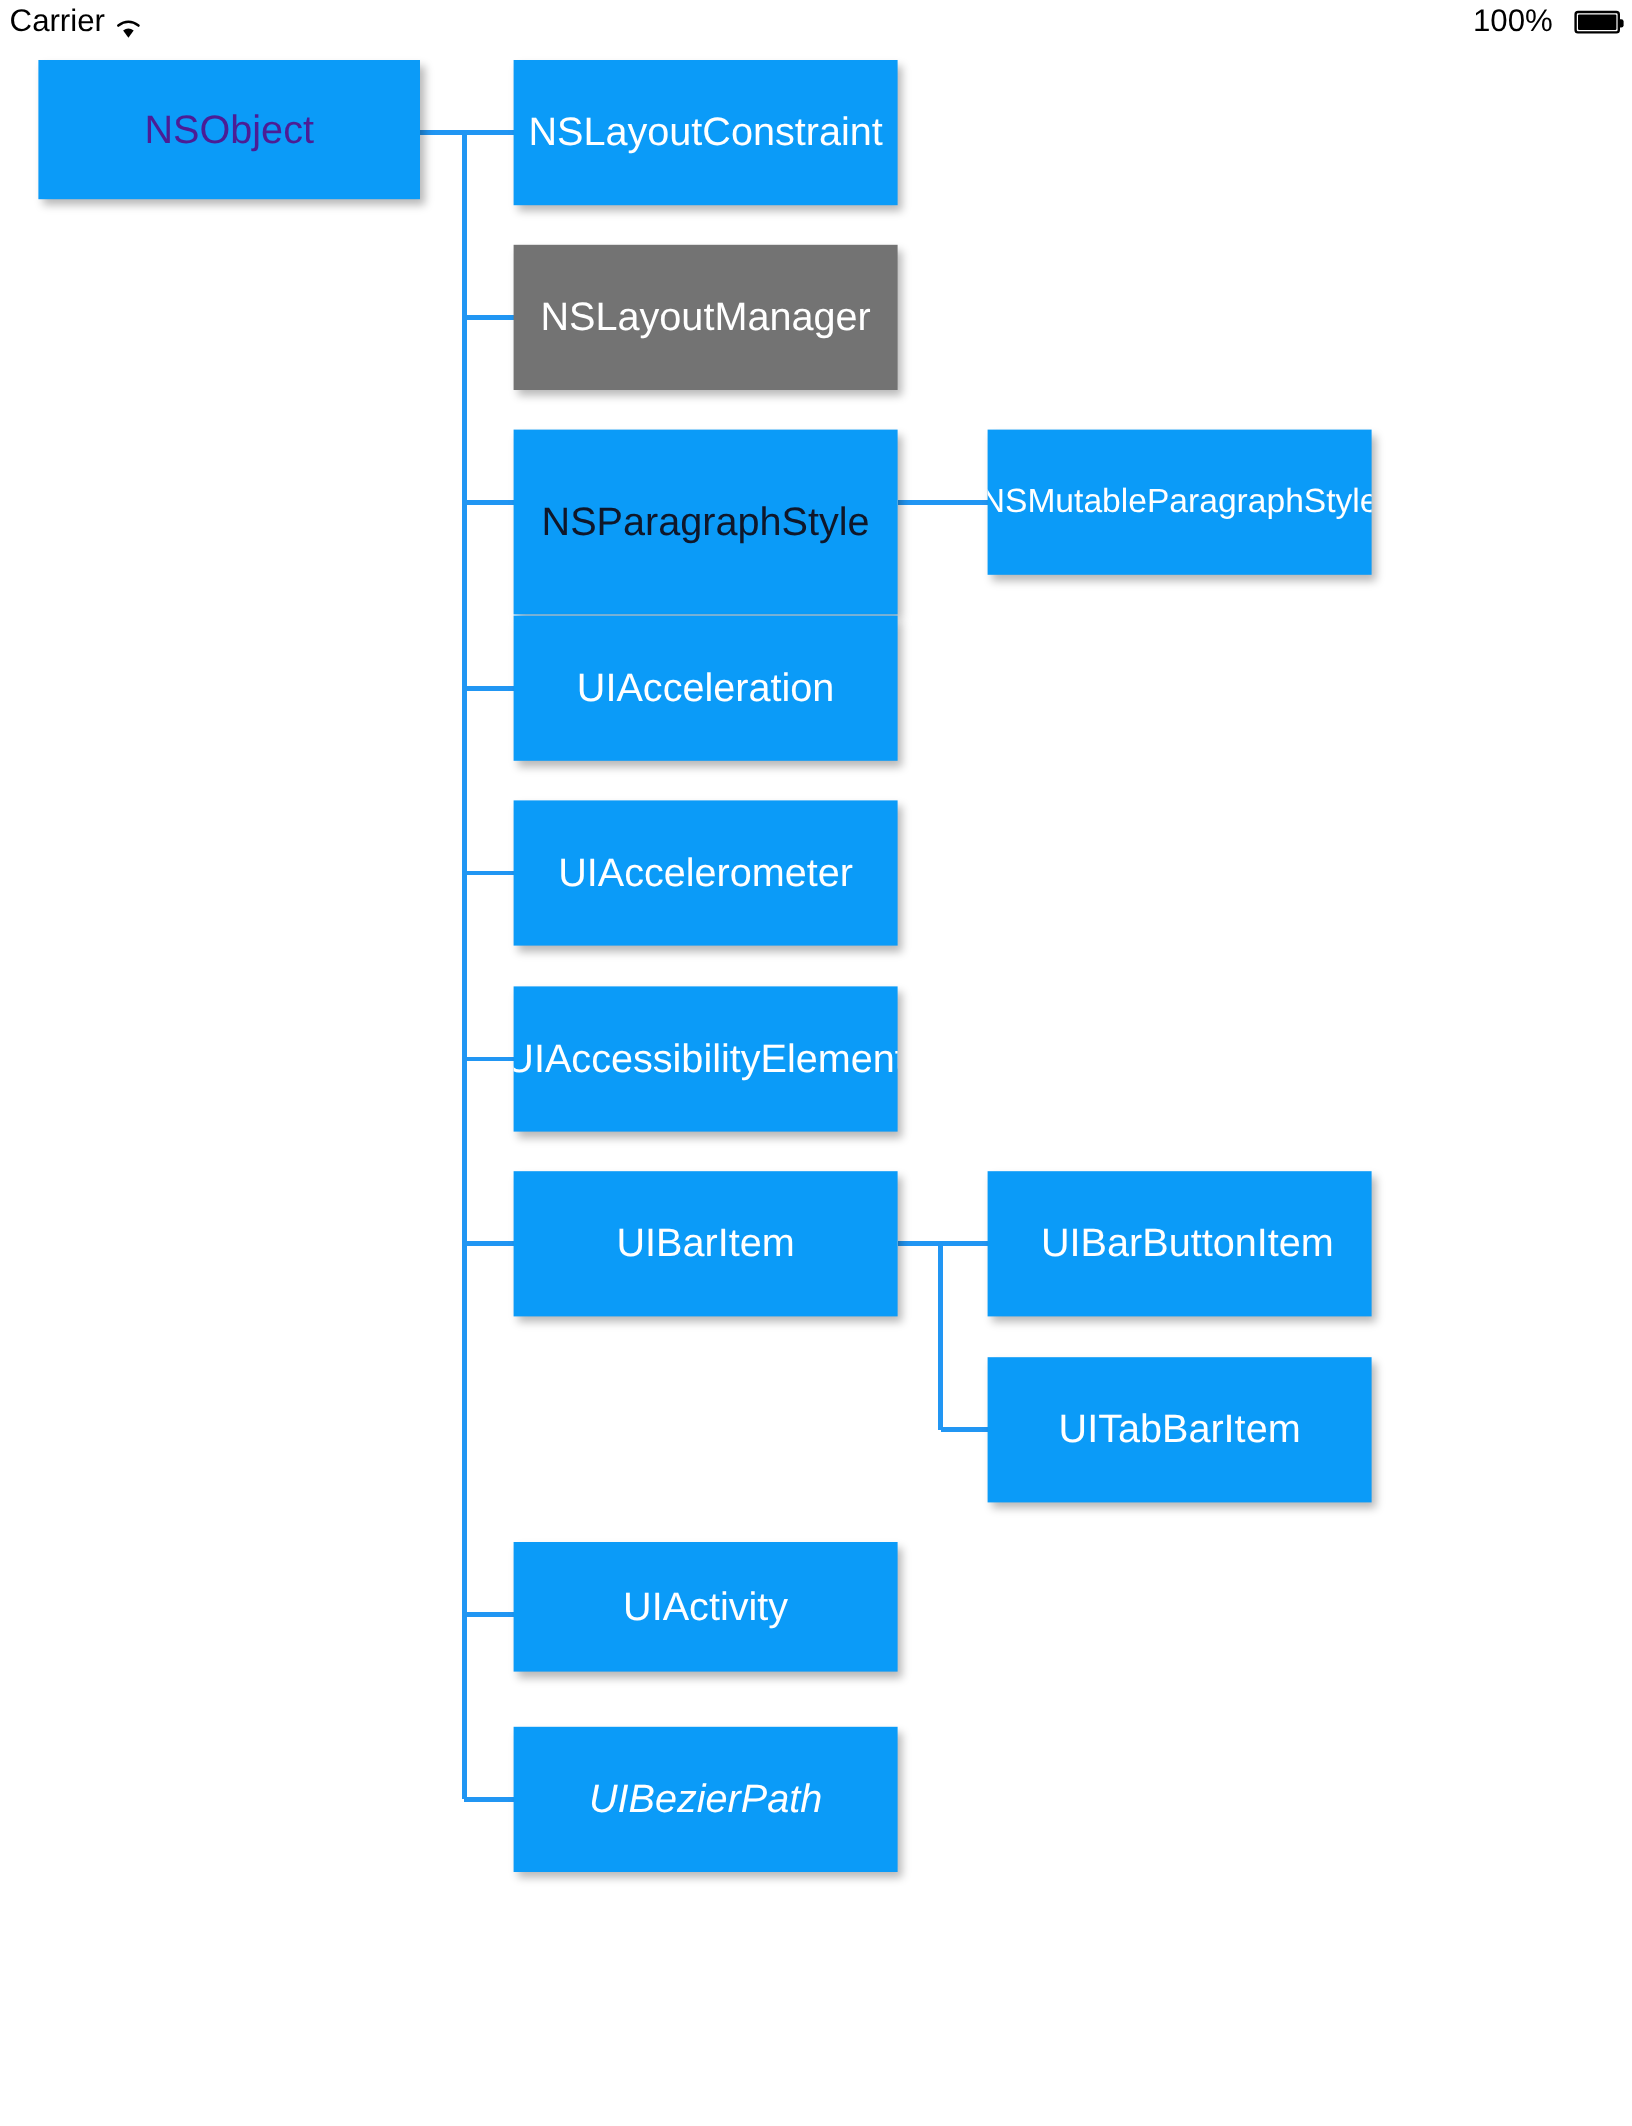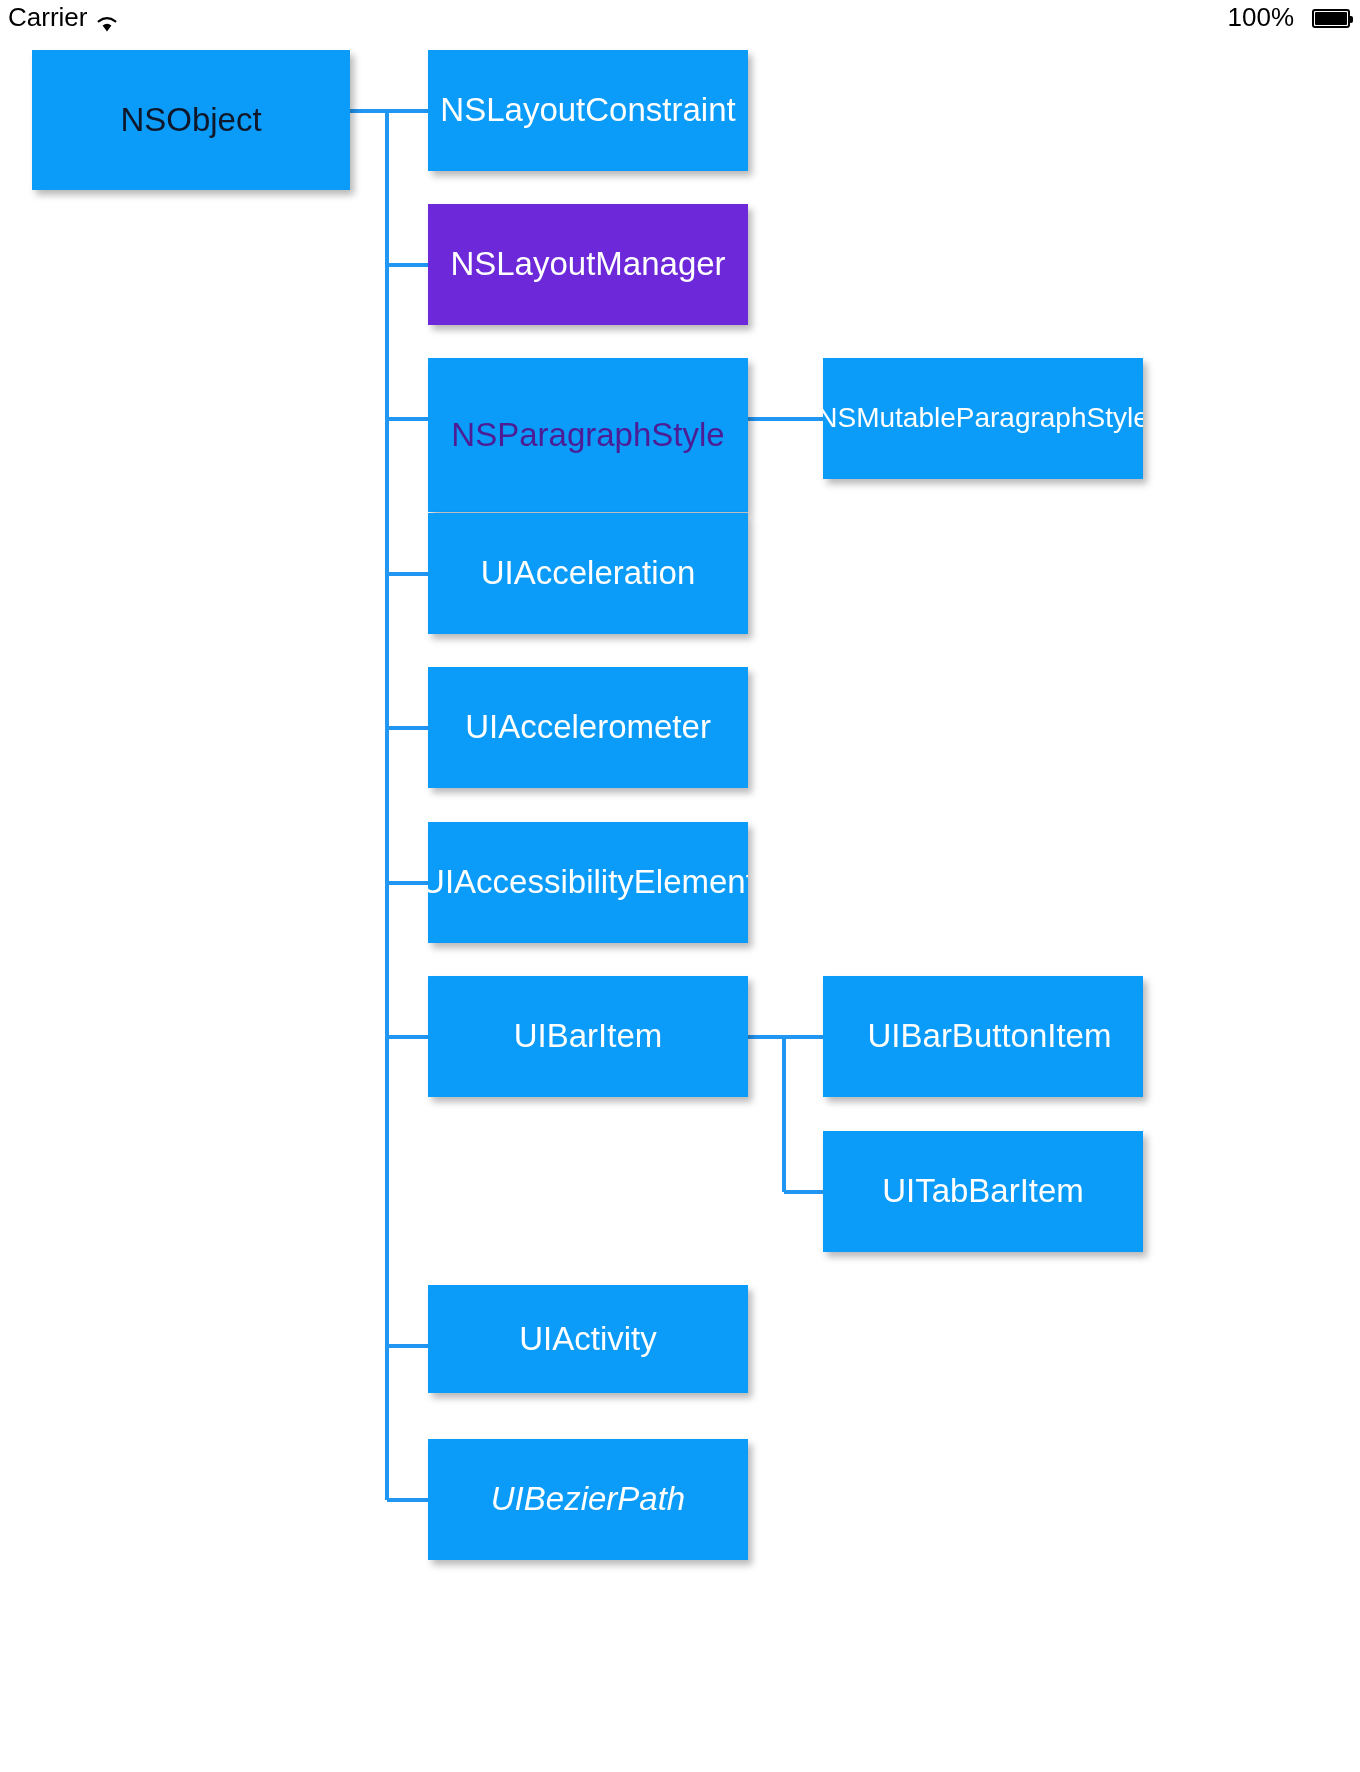--- a/index.html
+++ b/index.html
@@ -142,30 +142,30 @@
         <path d="M 387 1036.5 H 428" stroke="#2196f3" stroke-width="4" fill="none" shape-rendering="crispEdges"></path>
         <path d="M 387 1345.5 H 428" stroke="#2196f3" stroke-width="4" fill="none" shape-rendering="crispEdges"></path>
         <path d="M 387 1499.5 H 428" stroke="#2196f3" stroke-width="4" fill="none" shape-rendering="crispEdges"></path>
         <path d="M 748 418.5 H 823" stroke="#2196f3" stroke-width="4" fill="none" shape-rendering="crispEdges"></path>
         <path d="M 748 1036.5 H 784" stroke="#2196f3" stroke-width="4" fill="none" shape-rendering="crispEdges"></path>
         <path d="M 784 1036.5 V 1191.5" stroke="#2196f3" stroke-width="4" fill="none" shape-rendering="crispEdges"></path>
         <path d="M 784 1036.5 H 823" stroke="#2196f3" stroke-width="4" fill="none" shape-rendering="crispEdges"></path>
         <path d="M 784 1191.5 H 823" stroke="#2196f3" stroke-width="4" fill="none" shape-rendering="crispEdges"></path>
       </svg>
 
-  <div class="node" style="left: 32px; top: 50px; width: 318px; height: 140px; background: rgb(11, 155, 248); color: #0f172a;">
+  <div class="node" style="left: 32px; top: 50px; width: 318px; height: 116px; background: rgb(11, 155, 248); color: #4c1d95;">
         <span>NSObject</span>
       </div>
       <div class="node" style="left: 428px; top: 50px; width: 320px; height: 121px; background: rgb(11, 155, 248); color: rgb(255, 255, 255);">
         <span>NSLayoutConstraint</span>
       </div>
-      <div class="node" style="left: 428px; top: 204px; width: 320px; height: 121px; background: #6d28d9; color: rgb(255, 255, 255);">
+      <div class="node" style="left: 428px; top: 204px; width: 320px; height: 121px; background: #737373; color: rgb(255, 255, 255);">
         <span>NSLayoutManager</span>
       </div>
-      <div class="node" style="left: 428px; top: 358px; width: 320px; height: 154px; background: rgb(11, 155, 248); color: #4c1d95;">
+      <div class="node" style="left: 428px; top: 358px; width: 320px; height: 154px; background: rgb(11, 155, 248); color: #0f172a;">
         <span>NSParagraphStyle</span>
       </div>
       <div class="node sm" style="left: 823px; top: 358px; width: 320px; height: 121px; background: rgb(11, 155, 248); color: rgb(255, 255, 255);">
         <span>NSMutableParagraphStyle</span>
       </div>
       <div class="node" style="left: 428px; top: 513px; width: 320px; height: 121px; background: rgb(11, 155, 248); color: rgb(255, 255, 255);">
         <span>UIAcceleration</span>
       </div>
       <div class="node" style="left: 428px; top: 667px; width: 320px; height: 121px; background: rgb(11, 155, 248); color: rgb(255, 255, 255);">
         <span>UIAccelerometer</span>

